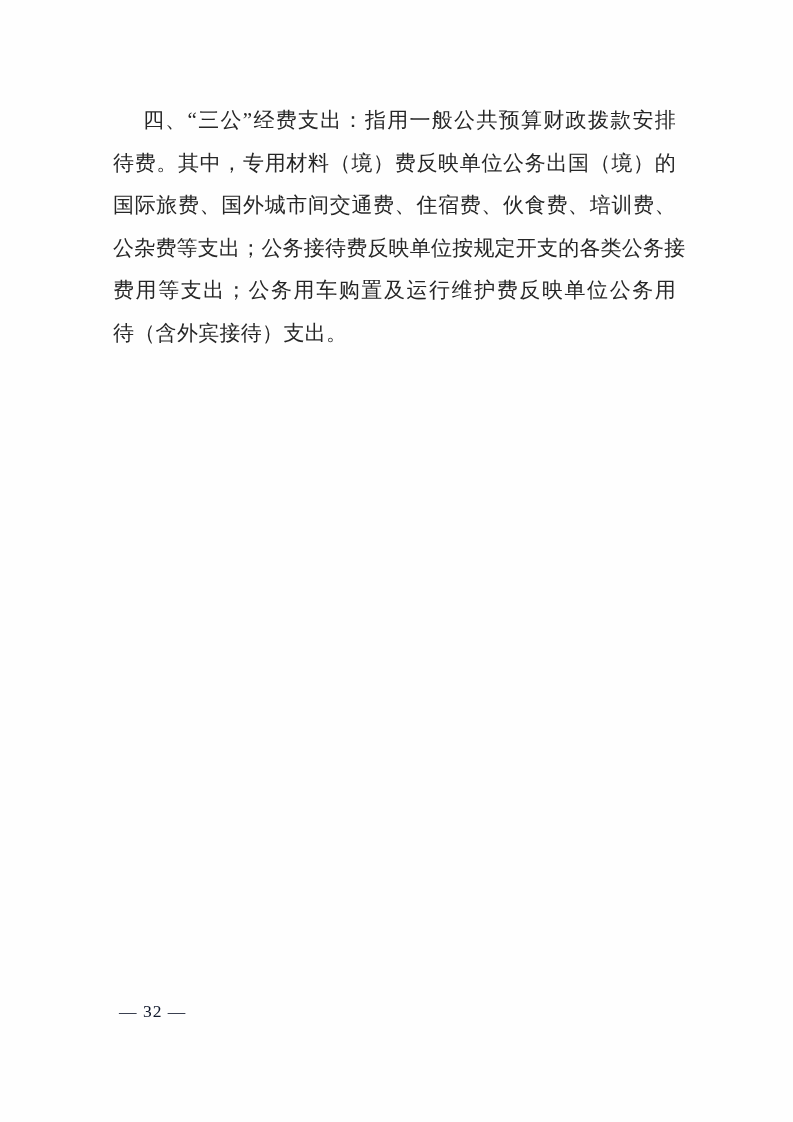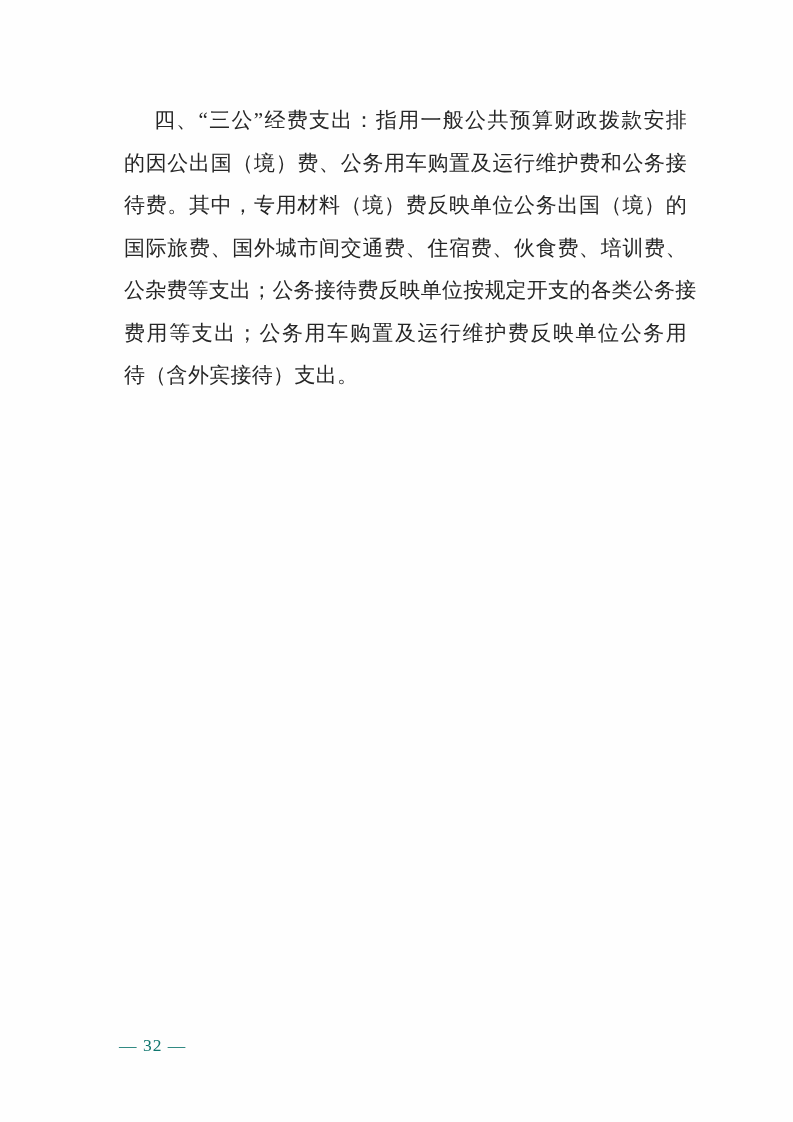--- a/index.html
+++ b/index.html
@@ -11,21 +11,21 @@
     position: relative;
     width: 793px;
     height: 1122px;
     background: #fefefe;
     overflow: hidden;
     font-family: "Liberation Serif", "DejaVu Serif", serif;
     color: #262626;
   }
   .text-block {
     position: absolute;
-    left: 124px;
+    left: 113px;
     top: 99px;
     width: 563px;
   }
   .paragraph {
     margin: 0;
     padding: 0;
   }
   .paragraph + .paragraph {
     margin-top: 8px;
   }
@@ -46,37 +46,36 @@
   }
   .line.last-line {
     text-align: center;
     text-align-last: left;
     -moz-text-align-last: left;
     letter-spacing: 0.3px;
   }
   .page-number {
     position: absolute;
     left: 119px;
-    top: 1034px;
+    top: 1000px;
     font-size: 17.5px;
     line-height: 22px;
-    color: #0f766e;
+    color: #0f172a;
     letter-spacing: 1px;
   }
 </style>
 </head>
 <body>
 
 <div class="page">
 
   <div class="text-block">
 
     <div class="paragraph">
       <div class="line first-line">四、“三公”经费支出：指用一般公共预算财政拨款安排</div>
-      <div class="line">的因公出国（境）费、公务用车购置及运行维护费和公务接</div>
       <div class="line">待费。其中，专用材料（境）费反映单位公务出国（境）的</div>
       <div class="line">国际旅费、国外城市间交通费、住宿费、伙食费、培训费、</div>
       <div class="line">公杂费等支出；公务接待费反映单位按规定开支的各类公务接</div>
       <div class="line">费用等支出；公务用车购置及运行维护费反映单位公务用</div>
       <div class="line last-line">待（含外宾接待）支出。</div>
     </div>
 
 
   </div>
 

